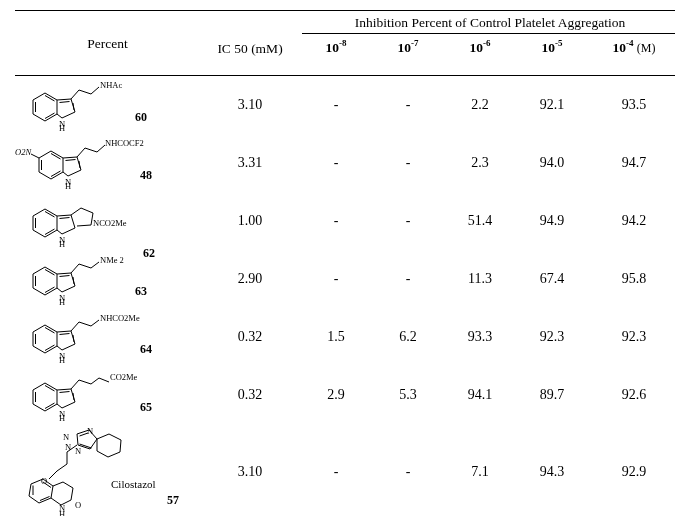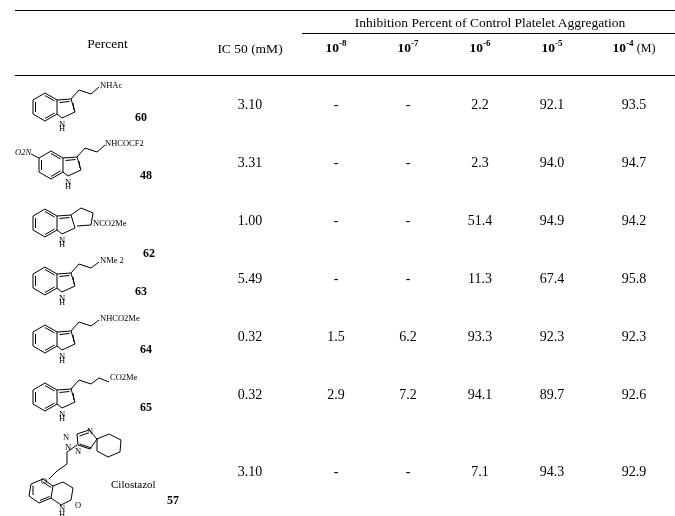--- a/index.html
+++ b/index.html
@@ -270,21 +270,21 @@
               <line x1="64" y1="12" x2="76" y2="16"></line>
               <line x1="76" y1="16" x2="84" y2="10"></line>
             </g>
             <text x="44" y="49" class="lbl" font-family="Liberation Serif, serif" fill="#000">N</text>
             <text x="44" y="53" class="lbl" font-family="Liberation Serif, serif" fill="#000" font-size="7">H</text>
           </svg>
           <span style="position:absolute; left:85px; top:3px;" class="lbl">NMe 2</span>
           <span style="position:absolute; left:120px; top:32px;" class="lbl-bold">63</span>
         </div>
       </td>
-      <td class="val">5.49</td>
+      <td class="val">2.90</td>
       <td class="val">-</td>
       <td class="val">-</td>
       <td class="val">11.3</td>
       <td class="val">67.4</td>
       <td class="val">95.8</td>
     </tr>
 
     <tr class="datarow">
       <td class="struct">
         <div class="struct-wrap">
@@ -335,21 +335,21 @@
             </g>
             <text x="44" y="49" class="lbl" font-family="Liberation Serif, serif" fill="#000">N</text>
             <text x="44" y="53" class="lbl" font-family="Liberation Serif, serif" fill="#000" font-size="7">H</text>
           </svg>
           <span style="position:absolute; left:95px; top:4px;" class="lbl">CO2Me</span>
           <span style="position:absolute; left:125px; top:32px;" class="lbl-bold">65</span>
         </div>
       </td>
       <td class="val">0.32</td>
       <td class="val">2.9</td>
-      <td class="val">7.2</td>
+      <td class="val">5.3</td>
       <td class="val">94.1</td>
       <td class="val">89.7</td>
       <td class="val">92.6</td>
     </tr>
 
     <tr class="datarow tall">
       <td class="struct">
         <div class="struct-wrap">
           <svg width="185" height="92" viewBox="0 0 185 92">
             <g stroke="#000" stroke-width="1" fill="none">

